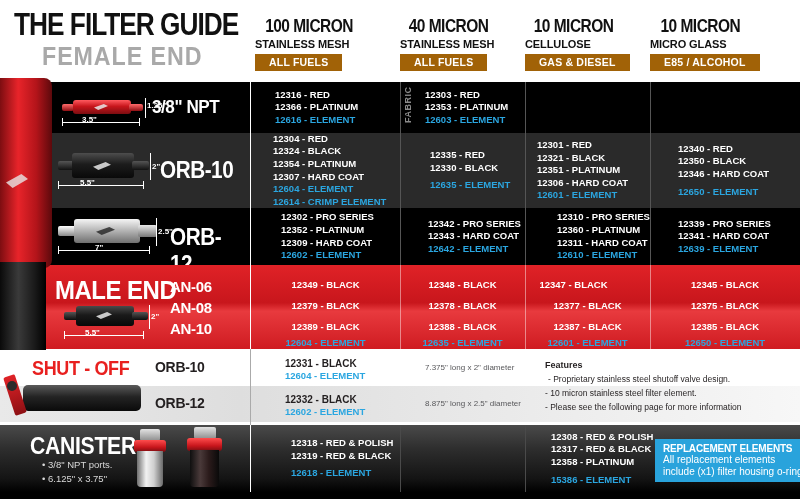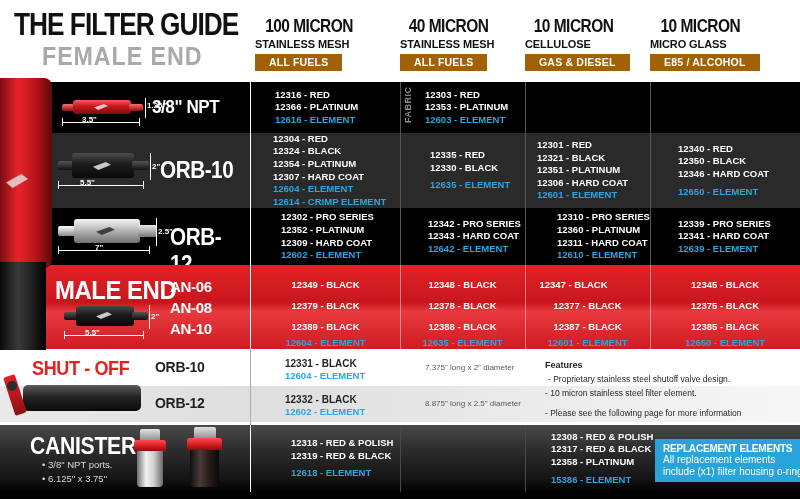--- a/index.html
+++ b/index.html
@@ -351,21 +351,21 @@
     <div class="pn b" style="position:absolute;left:285px;top:21px;font-size:9.5px;">12604 - ELEMENT</div>
     <div class="pn dk" style="position:absolute;left:285px;top:45px;font-size:10px;">12332 - BLACK</div>
     <div class="pn b" style="position:absolute;left:285px;top:57px;font-size:9.5px;">12602 - ELEMENT</div>
 
     <div class="dim-note" style="left:425px;top:14px;">7.375" long x 2" diameter</div>
     <div class="dim-note" style="left:425px;top:50px;">8.875" long x 2.5" diameter</div>
 
     <div class="feat-h" style="left:545px;top:11px;">Features</div>
     <div class="feat-l" style="left:548px;top:25px;">- Proprietary stainless steel shutoff valve design.</div>
     <div class="feat-l" style="left:545px;top:39px;">- 10 micron stainless steel filter element.</div>
-    <div class="feat-l" style="left:545px;top:59px;">- Please see the following page for more information</div>
+    <div class="feat-l" style="left:545px;top:53px;">- Please see the following page for more information</div>
   </div>
 
   <div class="can-sec" style="top:425px;height:67px;">
     <div class="can-title" style="left:30px;top:8px;">CANISTER</div>
     <div class="can-bullet" style="left:42px;top:34px;">• 3/8" NPT ports.</div>
     <div class="can-bullet" style="left:42px;top:48px;">• 6.125" x 3.75"</div>
 
     <div class="thumb" style="left:128px;top:4px;width:46px;height:60px;">
       <div style="position:absolute;left:12px;top:0;width:20px;height:12px;background:linear-gradient(180deg,#e2e2e2,#8c8c8c);border-radius:2px;"></div>
       <div style="position:absolute;left:6px;top:11px;width:32px;height:12px;background:linear-gradient(180deg,#ff4d4d 0%,#c8161c 60%,#7b0d11 100%);border-radius:3px;"></div>

